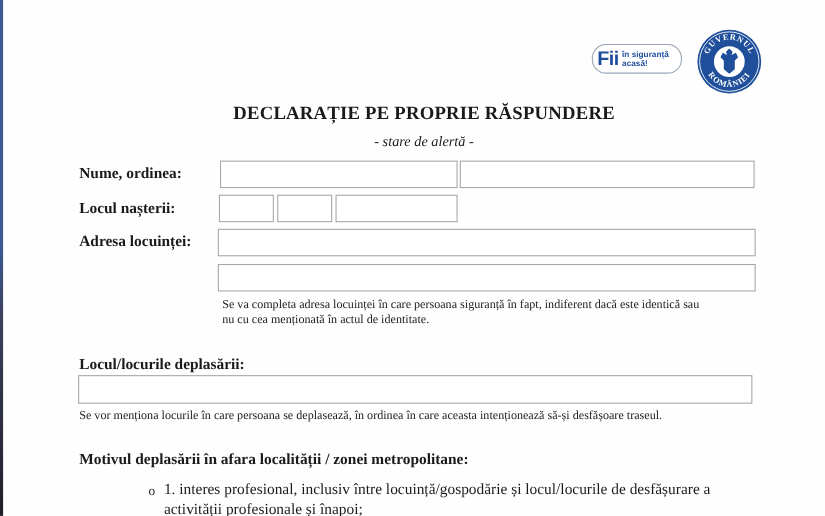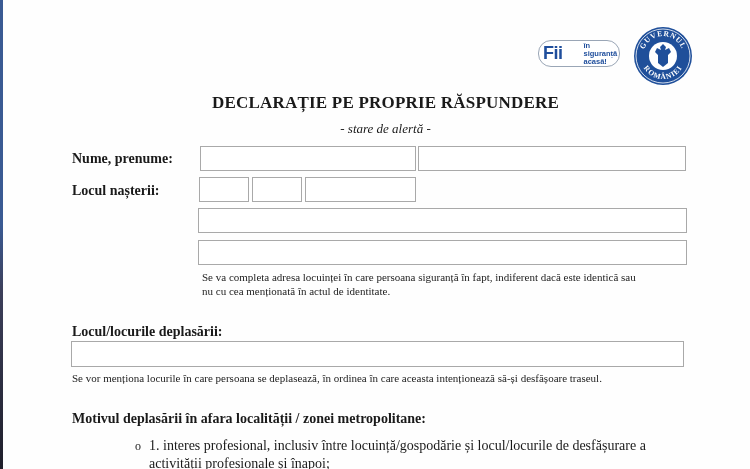--- a/index.html
+++ b/index.html
@@ -5,21 +5,21 @@
   * { box-sizing: border-box; margin: 0; padding: 0; }
   html, body { width: 750px; height: 469px; overflow: hidden; background: #fdfdfd; }
   body { position: relative; font-family: "Liberation Serif", "DejaVu Serif", serif; color: #1a1a1a; }
   .left-strip { position: absolute; left: 0; top: 0; width: 3px; height: 469px;
     background: linear-gradient(to bottom, #3a5a93 0%, #3a5a93 48%, #3c3f5a 62%, #1e1e2a 100%); }
   .page { position: absolute; left: 3px; top: 0; width: 747px; height: 469px; background: #fefefe; }
 
   .badge { position: absolute; left: 535px; top: 40px; width: 82px; height: 27px;
     border: 1px solid #9aa6b6; border-radius: 13px; background: #fff; display: flex; align-items: center; padding-left: 4px; }
   .badge .fii { font-family: "Liberation Sans", "DejaVu Sans", sans-serif; font-weight: bold; font-size: 18px; color: #1f4e9c; letter-spacing: -0.5px; }
-  .badge .tag { font-family: "Liberation Sans", "DejaVu Sans", sans-serif; font-weight: bold; font-size: 7.5px; color: #1f4e9c; line-height: 8px; margin-left: 21px; }
+  .badge .tag { font-family: "Liberation Sans", "DejaVu Sans", sans-serif; font-weight: bold; font-size: 7.5px; color: #1f4e9c; line-height: 8px; margin-left: 3px; }
 
   .seal { position: absolute; left: 630px; top: 26px; width: 60px; height: 60px; }
 
   .title { position: absolute; left: 0; top: 93px; width: 765px; text-align: center;
     font-weight: bold; font-size: 17px; letter-spacing: 0.2px; }
   .subtitle { position: absolute; left: 0; top: 121px; width: 765px; text-align: center;
     font-style: italic; font-size: 13px; }
 
   .label { position: absolute; font-weight: bold; font-size: 14px; }
   .box { position: absolute; border: 1.5px solid #a9a9a9; background: #fff; }
@@ -56,29 +56,30 @@
     </text>
     <text font-size="7.5" font-weight="bold" fill="#fff" font-family="Liberation Serif, serif" letter-spacing="0.8">
       <textPath href="#arcBot" startOffset="50%" text-anchor="middle">ROMÂNIEI</textPath>
     </text>
     <path d="M30 18 l3 3 -1 3 4 -2 2 4 -3 3 0 8 -5 4 -5 -4 0 -8 -3 -3 2 -4 4 2 -1 -3z" fill="#1f4f9a"></path>
   </svg>
 
   <div class="title">DECLARAȚIE PE PROPRIE RĂSPUNDERE</div>
   <div class="subtitle">- stare de alertă -</div>
 
-  <div class="label" style="left:69px; top:151px;">Nume, prenume:</div>
+  <div class="label" style="left:69px; top:151px;">Nume, ordinea:</div>
   <div class="box" style="left:197px; top:146px; width:216px; height:25px;"></div>
   <div class="box" style="left:415px; top:146px; width:268px; height:25px;"></div>
 
   <div class="label" style="left:69px; top:183px;">Locul nașterii:</div>
   <div class="box" style="left:196px; top:177px; width:50px; height:25px;"></div>
   <div class="box" style="left:249px; top:177px; width:50px; height:25px;"></div>
   <div class="box" style="left:302px; top:177px; width:111px; height:25px;"></div>
 
+  <div class="label" style="left:69px; top:213px;">Adresa locuinței:</div>
   <div class="box" style="left:195px; top:208px; width:489px; height:25px;"></div>
   <div class="box" style="left:195px; top:240px; width:489px; height:25px;"></div>
   <div class="note" style="left:199px; top:270px; width:500px;">
     <span>Se va completa adresa locuinței în care persoana siguranță în fapt, indiferent dacă este identică sau</span><br>
     <span>nu cu cea menționată în actul de identitate.</span>
   </div>
 
   <div class="section-title" style="left:69px; top:324px;">Locul/locurile deplasării:</div>
   <div class="box" style="left:68px; top:341px; width:613px; height:26px;"></div>
   <div class="note" style="left:69px; top:371px; width:640px;">Se vor menționa locurile în care persoana se deplasează, în ordinea în care aceasta intenționează să-și desfășoare traseul.</div>

